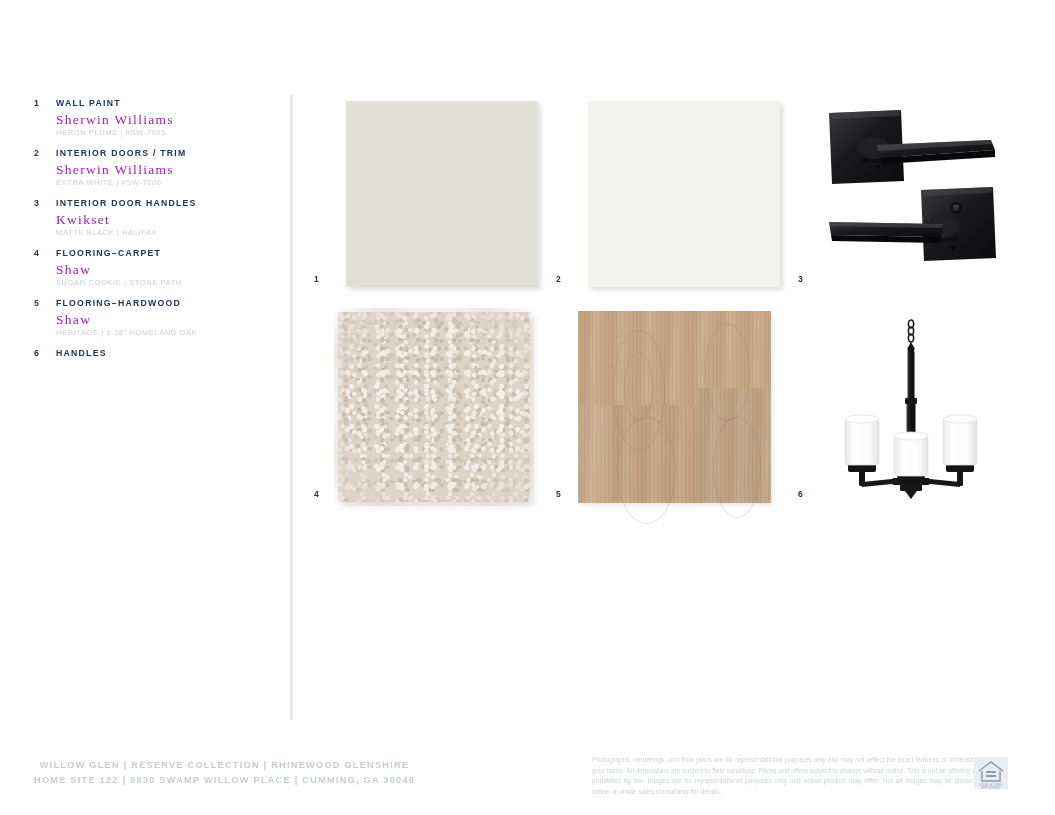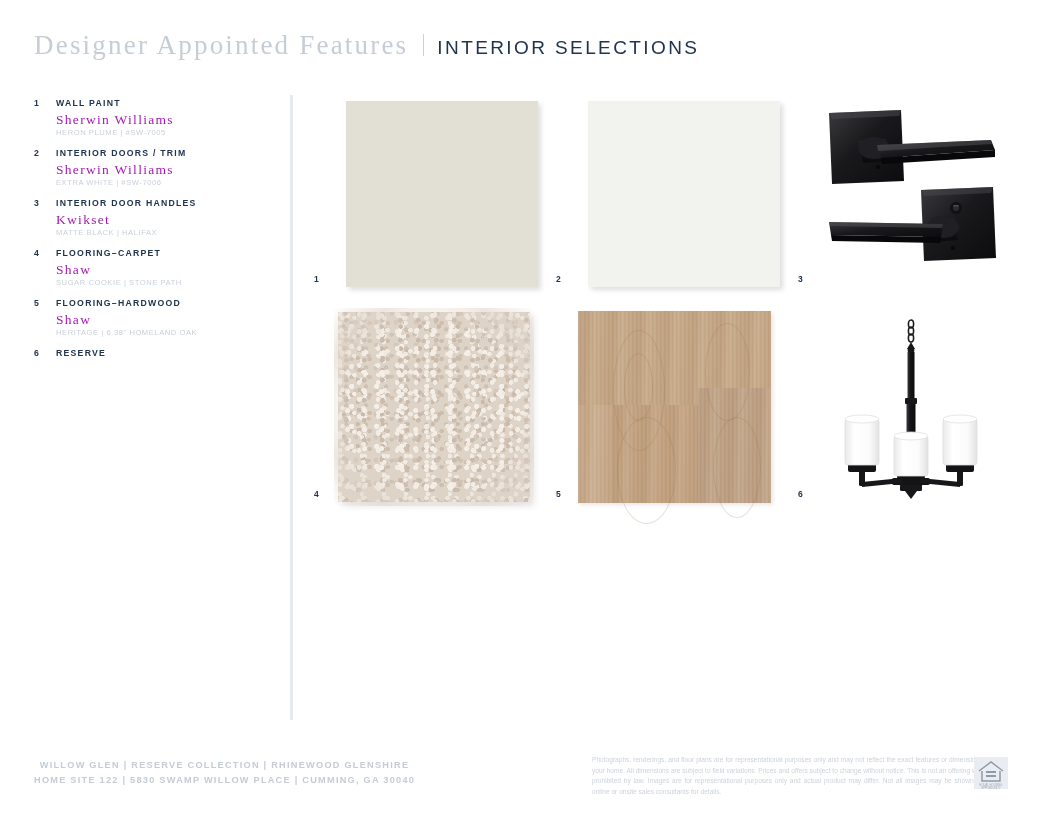--- a/index.html
+++ b/index.html
@@ -238,25 +238,20 @@
     left: 974px;
     top: 757px;
     width: 34px;
     height: 32px;
   }
 </style>
 </head>
 <body>
 
 <div id="header">
-  <div id="title-row">
-    <span class="title-main">Designer Appointed Features</span>
-    <span class="title-sep"></span>
-    <span class="title-sub">INTERIOR SELECTIONS</span>
-  </div>
 </div>
 
 <div id="divider"></div>
 
 <div id="spec-list">
 
   <div class="spec-item">
     <div class="spec-head">
       <span class="spec-num">1</span>
       <span class="spec-title">WALL PAINT</span>
@@ -307,21 +302,21 @@
     </div>
     <div class="spec-body">
       <div class="spec-brand">Shaw</div>
       <div class="spec-detail">HERITAGE  |  6.38" HOMELAND OAK</div>
     </div>
   </div>
 
   <div class="spec-item">
     <div class="spec-head">
       <span class="spec-num">6</span>
-      <span class="spec-title">RESERVE</span>
+      <span class="spec-title">HANDLES</span>
     </div>
   </div>
 
 </div>
 
 <div class="paint-swatch" id="sw1"></div>
 <div class="cell-num" id="num1">1</div>
 
 <div class="paint-swatch" id="sw2"></div>
 <div class="cell-num" id="num2">2</div>

